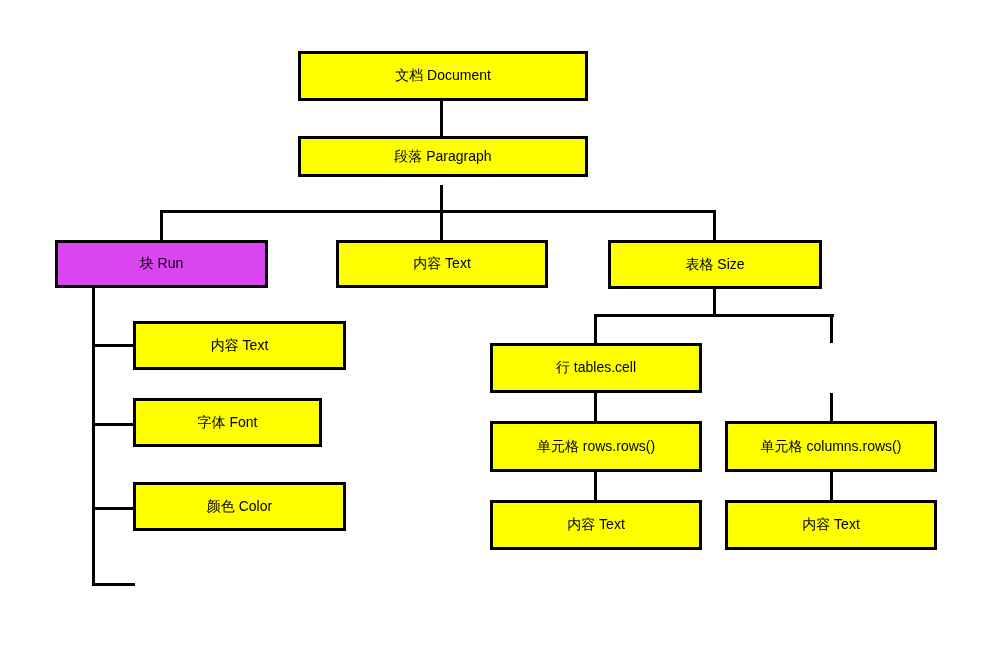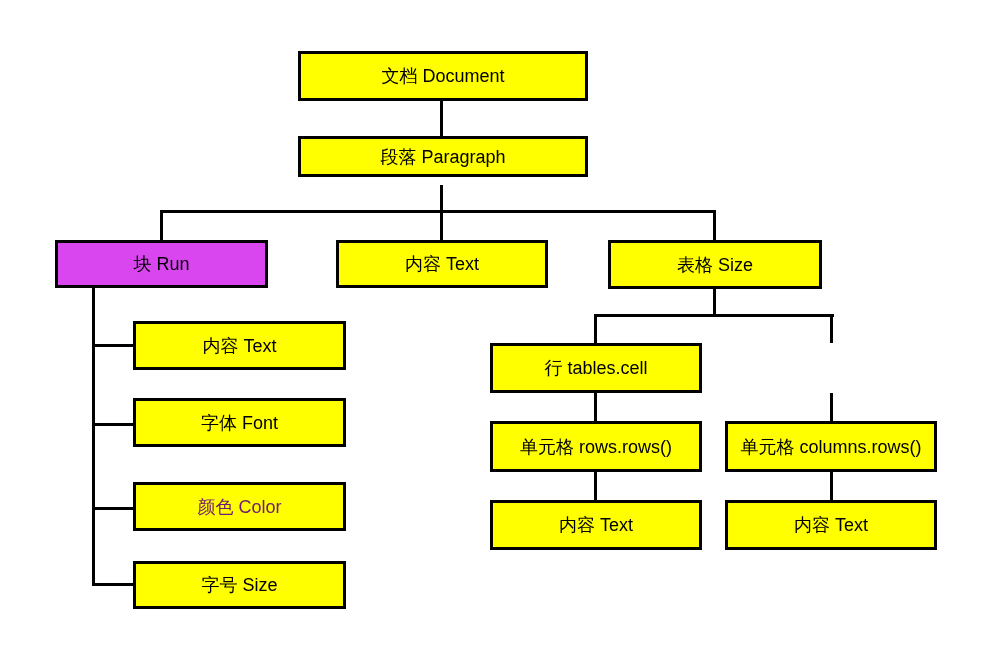--- a/index.html
+++ b/index.html
@@ -15,21 +15,21 @@
     overflow: hidden;
     font-family: "Liberation Sans", "DejaVu Sans", sans-serif;
   }
   .node {
     position: absolute;
     box-sizing: border-box;
     border: 3px solid #000000;
     display: flex;
     align-items: center;
     justify-content: center;
-    font-size: 18px;
+    font-size: 14px;
     color: #000000;
     white-space: nowrap;
     text-align: center;
   }
   .segment {
     position: absolute;
   }
 </style>
 </head>
 <body>
@@ -64,28 +64,25 @@
     </div>
     <div class="node" style="left: 336px; top: 240px; width: 212px; height: 48px; background: rgb(255, 255, 0); border-color: rgb(0, 0, 0); color: rgb(0, 0, 0);">
       <span>内容 Text</span>
     </div>
     <div class="node" style="left: 608px; top: 240px; width: 214px; height: 49px; background: rgb(255, 255, 0); border-color: rgb(0, 0, 0); color: rgb(0, 0, 0);">
       <span>表格 Size</span>
     </div>
     <div class="node" style="left: 133px; top: 321px; width: 213px; height: 49px; background: rgb(255, 255, 0); border-color: rgb(0, 0, 0); color: rgb(0, 0, 0);">
       <span>内容 Text</span>
     </div>
-    <div class="node" style="left: 133px; top: 398px; width: 213px; height: 49px; background: rgb(255, 255, 0); border-color: rgb(0, 0, 0); color: rgb(0, 0, 0);">
+    <div class="node" style="left: 133px; top: 398px; width: 189px; height: 49px; background: rgb(255, 255, 0); border-color: rgb(0, 0, 0); color: rgb(0, 0, 0);">
       <span>字体 Font</span>
     </div>
-    <div class="node" style="left: 133px; top: 482px; width: 213px; height: 49px; background: rgb(255, 255, 0); border-color: rgb(0, 0, 0); color: #701a75;">
+    <div class="node" style="left: 133px; top: 482px; width: 213px; height: 49px; background: rgb(255, 255, 0); border-color: rgb(0, 0, 0); color: #000000;">
       <span>颜色 Color</span>
-    </div>
-    <div class="node" style="left: 133px; top: 561px; width: 213px; height: 48px; background: rgb(255, 255, 0); border-color: rgb(0, 0, 0); color: rgb(0, 0, 0);">
-      <span>字号 Size</span>
     </div>
     <div class="node" style="left: 490px; top: 343px; width: 212px; height: 50px; background: rgb(255, 255, 0); border-color: rgb(0, 0, 0); color: rgb(0, 0, 0);">
       <span>行 tables.cell</span>
     </div>
     <div class="node" style="left: 490px; top: 421px; width: 212px; height: 51px; background: rgb(255, 255, 0); border-color: rgb(0, 0, 0); color: rgb(0, 0, 0);">
       <span>单元格 rows.rows()</span>
     </div>
     <div class="node" style="left: 725px; top: 421px; width: 212px; height: 51px; background: rgb(255, 255, 0); border-color: rgb(0, 0, 0); color: rgb(0, 0, 0);">
       <span>单元格 columns.rows()</span>
     </div>

